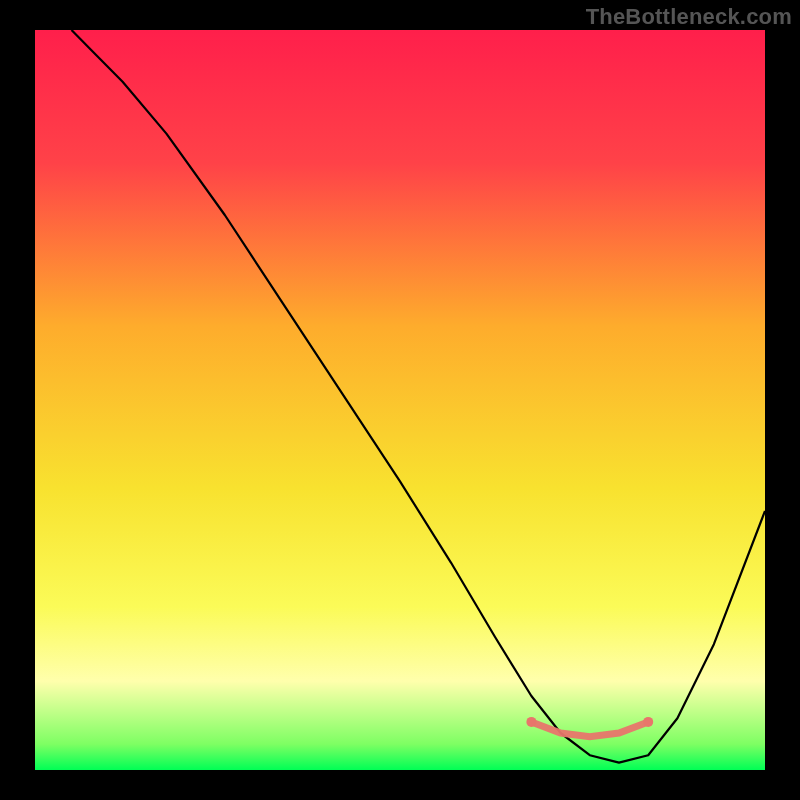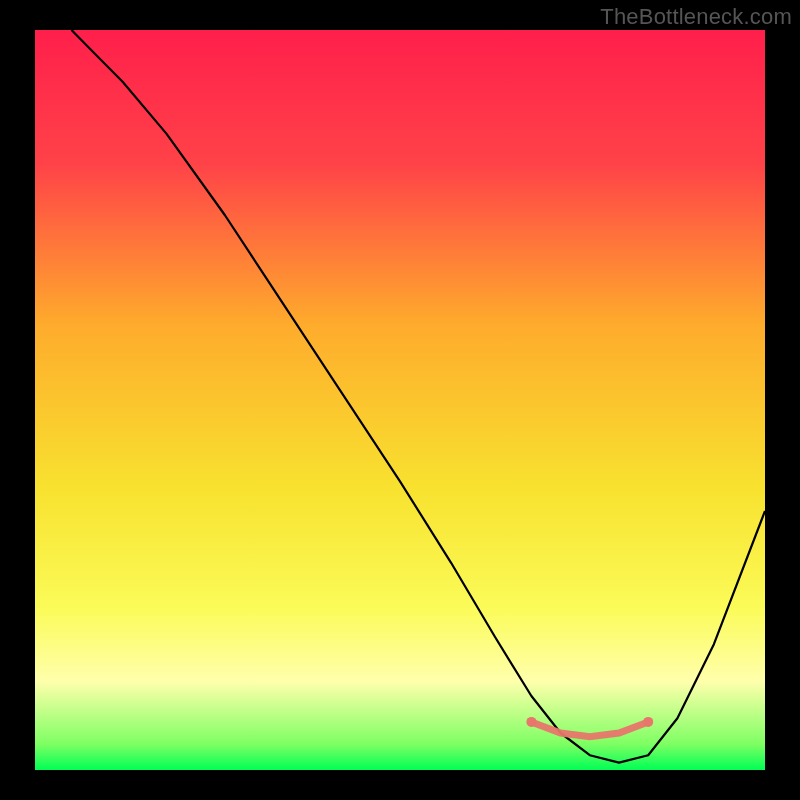--- a/index.html
+++ b/index.html
@@ -16,21 +16,21 @@
     width: 800px;
     height: 800px;
     background: #000;
   }
   .watermark {
     position: absolute;
     top: 4px;
     right: 8px;
     color: #555;
     font-size: 22px;
-    font-weight: 400;
+    font-weight: 700;
     z-index: 10;
     letter-spacing: 0.2px;
   }
   .plot-area {
     position: absolute;
     left: 35px;
     top: 30px;
     width: 730px;
     height: 740px;
     overflow: hidden;

